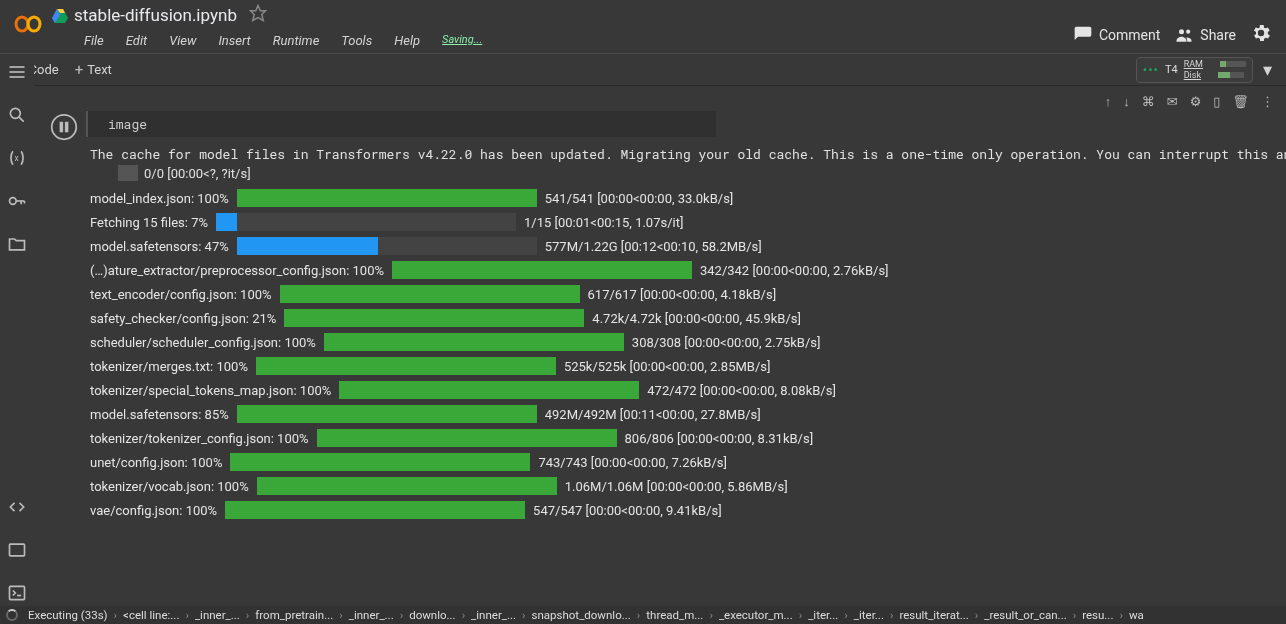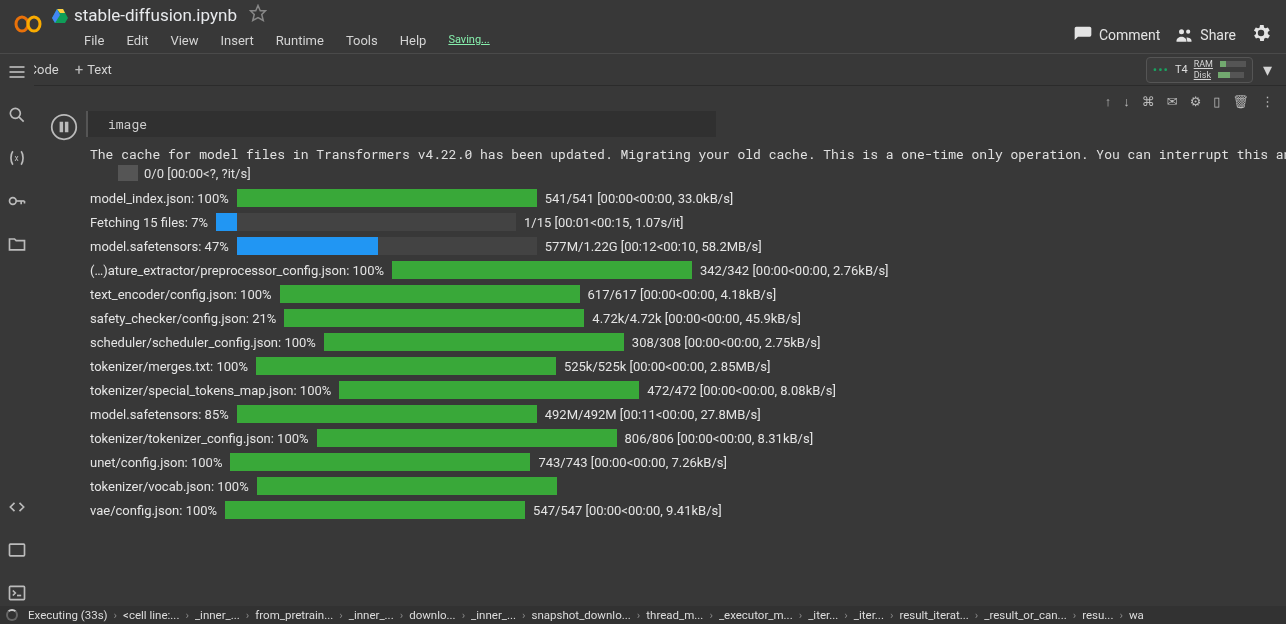--- a/index.html
+++ b/index.html
@@ -5,37 +5,37 @@
   * { margin: 0; padding: 0; box-sizing: border-box; }
   body { background: #383838; color: #d4d4d4; font-family: "Google Sans", Roboto, Arial, sans-serif; font-size: 13px; overflow: hidden; width: 1286px; height: 624px; }
   .header { background: #383838; height: 54px; display: flex; align-items: flex-start; padding: 0 8px; border-bottom: 1px solid #4a4a4a; }
   .logo { width: 32px; height: 32px; margin: 8px 4px 0 4px; }
   .logo svg { width: 32px; height: 32px; }
   .drive-icon { width: 16px; height: 16px; margin: 8px 6px 0 4px; }
   .title-block { flex: 0 0 auto; margin-top: 4px; }
   .title-row { display: flex; align-items: center; gap: 12px; }
   .doc-title { color: #e8eaed; font-size: 17px; font-weight: 400; }
   .star-icon { color: #888; cursor: pointer; }
-  .menu-row { display: flex; gap: 2px; margin-top: 4px; }
+  .menu-row { display: flex; gap: 2px; margin-top: 4px; font-style: italic; }
   .menu-item { padding: 4px 10px; color: #d4d4d4; cursor: pointer; font-size: 13px; border-radius: 3px; }
   .saving { color: #86efac; text-decoration: underline; padding: 4px 10px; font-size: 11px; }
   .header-spacer { flex: 1; }
   .header-right { display: flex; align-items: center; gap: 14px; margin-right: 6px; margin-top: 22px; }
   .hdr-btn { display: flex; align-items: center; gap: 6px; color: #e4e4e4; cursor: pointer; font-size: 14px; }
   .gear-icon { color: #e4e4e4; cursor: pointer; }
 
   .toolbar { background: #383838; height: 32px; display: flex; align-items: center; border-bottom: 1px solid #2b2b2b; padding: 0 8px; }
   .tb-btn { display: flex; align-items: center; gap: 4px; color: #d4d4d4; padding: 2px 8px; cursor: pointer; font-size: 13px; }
   .tb-plus { font-size: 15px; color: #bbb; }
   .tb-spacer { flex: 1; }
   .conn-box { display: flex; align-items: center; gap: 6px; padding: 2px 6px; border: 1px solid #555; border-radius: 4px; margin-right: 4px; font-size: 11px; background:#3c3c3c;}
   .conn-dots { color: #1aa260; font-size: 13px; letter-spacing: 1px;}
   .conn-label { color: #ddd; }
   .conn-meters { display: flex; flex-direction: column; gap: 2px; font-size: 9px; line-height: 1; }
-  .conn-meters div { display:flex; align-items:center; gap:7px;text-decoration:underline;}
+  .conn-meters div { display:flex; align-items:center; gap:17px;text-decoration:underline;}
   .meter { width: 26px; height: 6px; background: #555; display:inline-block;}
   .meter-fill { height: 100%; background: #72a96f; display:block;}
   .tb-menu { color: #d4d4d4; padding: 0 6px; cursor: pointer; font-size:18px;}
 
   .main { position: absolute; left: 34px; right: 0; top: 86px; bottom: 18px; overflow: hidden; background: #383838; }
   .left-rail { position: absolute; left: 0; top: 54px; bottom: 18px; width: 34px; background: #383838; display: flex; flex-direction: column; align-items: center; padding-top: 8px; gap: 20px; }
   .rail-icon { color: #bbb; cursor: pointer; }
 
   .cell-wrap { margin: 6px 8px 0 16px; }
   .cell-toolbar { display: flex; justify-content: flex-end; gap: 12px; padding: 2px 4px; color: #bbb; }
@@ -304,20 +304,21 @@
                 <div class="prog-bar">
                   <div class="prog-fill fill-green" style="width: 100%;"></div>
                 </div>
                 <span class="prog-stats">743/743 [00:00&lt;00:00, 7.26kB/s]</span>
               </div>
               <div class="prog-row">
                 <span class="prog-label">tokenizer/vocab.json: 100%</span>
                 <div class="prog-bar">
                   <div class="prog-fill fill-green" style="width: 100%;"></div>
                 </div>
+                <span class="prog-stats">1.06M/1.06M [00:00&lt;00:00, 5.86MB/s]</span>
               </div>
               <div class="prog-row">
                 <span class="prog-label">vae/config.json: 100%</span>
                 <div class="prog-bar">
                   <div class="prog-fill fill-green" style="width: 100%;"></div>
                 </div>
                 <span class="prog-stats">547/547 [00:00&lt;00:00, 9.41kB/s]</span>
               </div>
             </div>
         </div>

